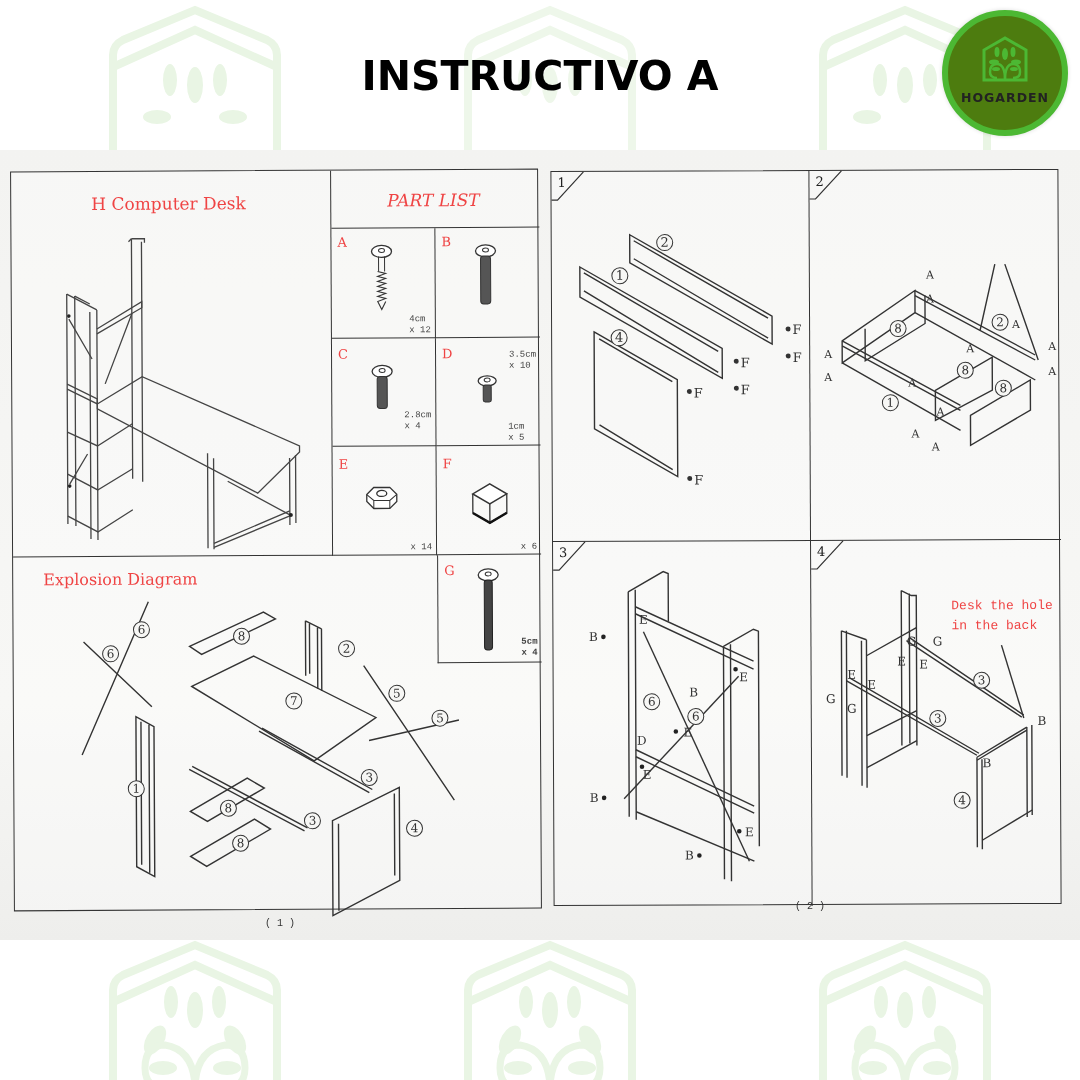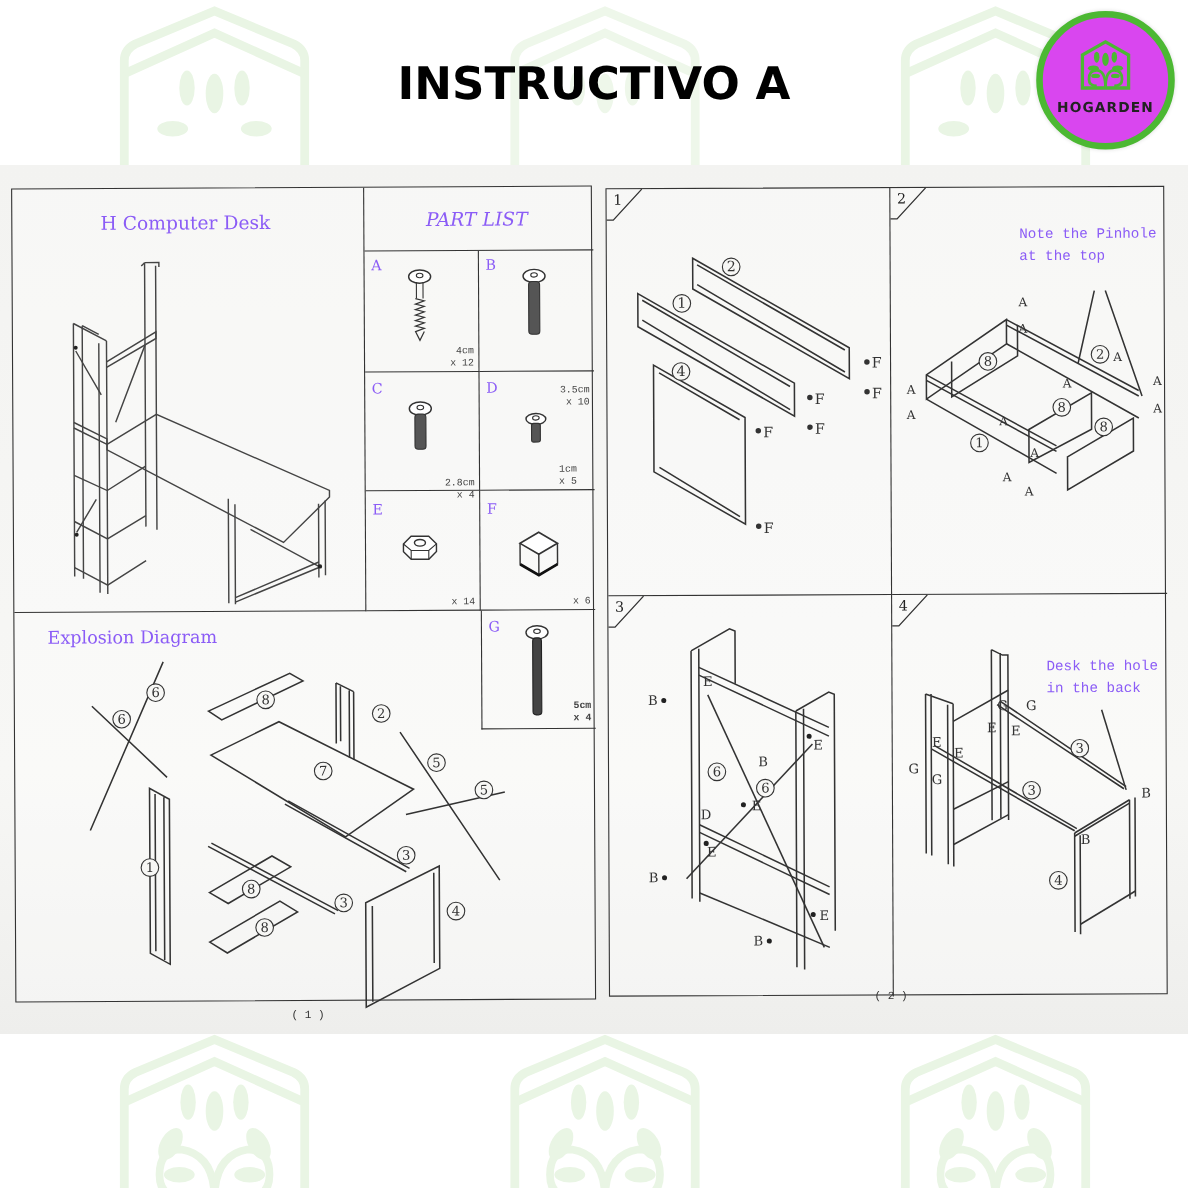--- a/index.html
+++ b/index.html
@@ -4,32 +4,32 @@
 <style>
   * { box-sizing: border-box; margin: 0; padding: 0; }
   html, body { width: 1080px; height: 1080px; background: #ffffff; overflow: hidden; }
   body { position: relative; font-family: "DejaVu Serif", serif; color: #222; }
 
   .watermark { position: absolute; width: 180px; height: 160px; opacity: 1; }
   .title { position: absolute; left: 0; top: 52px; width: 1140px; text-align: center;
     font-family: "DejaVu Sans", sans-serif; font-weight: 900; font-size: 41px; letter-spacing: 0px; color: #000; }
 
   .logo { position: absolute; left: 942px; top: 10px; width: 126px; height: 126px; border-radius: 50%;
-    border: 6px solid #4cb833; background: #d946ef; box-shadow: 0 0 4px rgba(0,0,0,0.15); }
+    border: 6px solid #4cb833; background: #4d7c0f; box-shadow: 0 0 4px rgba(0,0,0,0.15); }
   .logo-text { position: absolute; left: 0; top: 74px; width: 100%; text-align: center;
     font-family: "DejaVu Sans", sans-serif; font-weight: bold; font-size: 12.5px; letter-spacing: 1px; color: #222; }
 
   .paper { position: absolute; left: 0; top: 150px; width: 1080px; height: 790px;
     background: linear-gradient(180deg,#f3f3f1 0%, #f7f7f5 70%, #eeeeec 100%); }
 
   .sheet { position: absolute; border: 1.5px solid #333; background: rgba(255,255,255,0.35); }
   .cell { position: absolute; border: 1.3px solid #333; }
-  .lbl { position: absolute; font-family: "DejaVu Serif", serif; color: #8b5cf6; }
+  .lbl { position: absolute; font-family: "DejaVu Serif", serif; color: #ef4444; }
   .mono { font-family: "Liberation Mono", monospace; }
-  .qty { position: absolute; font-family: "Liberation Mono", monospace; font-size: 9px; color: #444; text-align: right; line-height: 11px; }
+  .qty { position: absolute; font-family: "Liberation Mono", monospace; font-size: 9px; color: #444; text-align: left; line-height: 11px; }
   .pageno { position: absolute; font-family: "Liberation Mono", monospace; font-size: 10px; color: #333; }
   svg { position: absolute; overflow: visible; }
   .step-tag { position: absolute; font-family: "DejaVu Serif", serif; font-size: 13px; color: #222; }
 </style>
 </head>
 <body>
 
 <svg class="watermark" style="left:105px;top:5px" width="180" height="160" viewBox="0 0 180 160">
   <g fill="none" stroke="#e9f5e4" stroke-width="8">
       <path d="M8 150 V50 Q8 40 18 35 L90 5 L162 35 Q172 40 172 50 V150"></path>
@@ -210,21 +210,21 @@
     <div class="qty" style="right:4px;top:86px;margin-top:36px;"><span>3.5cm</span><br><span>x 10</span></div>
   </div>
 
   <div class="cell" style="left:320px;top:168px;width:104px;height:108px;border-width:0 1.3px 1.3px 0;">
     <div class="lbl" style="left:6px;top:8px;font-size:13px;">C</div>
     <svg style="left:38px;top:25px" width="24" height="50" viewBox="0 0 24 50">
       <ellipse cx="12" cy="8" rx="10" ry="6" fill="#fff" stroke="#333" stroke-width="1.3"></ellipse>
         <ellipse cx="12" cy="7" rx="3" ry="2" fill="none" stroke="#333"></ellipse>
       <rect x="7" y="13" width="10" height="32" rx="3" fill="#555" stroke="#333"></rect>
     </svg>
-    <div class="qty" style="right:4px;top:96px;"><span>2.8cm</span><br><span>x 4</span></div>
+    <div class="qty" style="right:4px;top:72px;"><span>2.8cm</span><br><span>x 4</span></div>
   </div>
 
   <div class="cell" style="left:424px;top:168px;width:104px;height:108px;border-width:0 0 1.3px 0;">
     <div class="lbl" style="left:6px;top:8px;font-size:13px;">D</div>
     <svg style="left:40px;top:36px" width="22" height="32" viewBox="0 0 22 32">
       <ellipse cx="11" cy="7" rx="9" ry="5" fill="#fff" stroke="#333" stroke-width="1.3"></ellipse>
         <ellipse cx="11" cy="6" rx="3" ry="2" fill="none" stroke="#333"></ellipse>
       <rect x="7" y="11" width="8" height="17" rx="2" fill="#555" stroke="#333"></rect>
     </svg>
     <div class="qty" style="right:16px;top:84px;"><span>1cm</span><br><span>x 5</span></div>
@@ -352,24 +352,20 @@
         <text x="126" y="258">F</text>
       </g>
     </svg>
   </div>
 
   <div class="cell" style="left:258px;top:0;width:250px;height:370px;border-width:0 0 1.3px 0;">
     <div class="step-tag" style="left:6px;top:3px;">2</div>
     <svg style="left:0;top:0" width="40" height="30">
         <path d="M0 28 L6 28 L32 0" fill="none" stroke="#333" stroke-width="1.2"></path>
       </svg>
-    <div class="lbl mono" style="left:117px;top:33px;font-size:13px;line-height:20px;">
-      <div>Note the Pinhole</div>
-        <div>at the top</div>
-    </div>
     <svg style="left:10px;top:70px" width="240" height="210" viewBox="0 0 240 210">
       <g fill="none" stroke="#333" stroke-width="1.4">
         <path d="M95 50 L215 115 M95 55 L215 120 M95 72 L215 140"></path>
         <path d="M22 100 L140 165 M22 105 L140 170 M22 122 L140 190"></path>
         <path d="M22 100 L22 122 L95 72 L95 50 Z"></path>
         <path d="M45 88 L45 120 L105 83 L105 55"></path>
         <path d="M115 150 L172 117 L172 150 L115 180 Z"></path>
         <path d="M150 175 L210 140 L210 170 L150 205 Z"></path>
         <path d="M175 24 L160 90 M185 24 L218 120"></path>
       </g>

